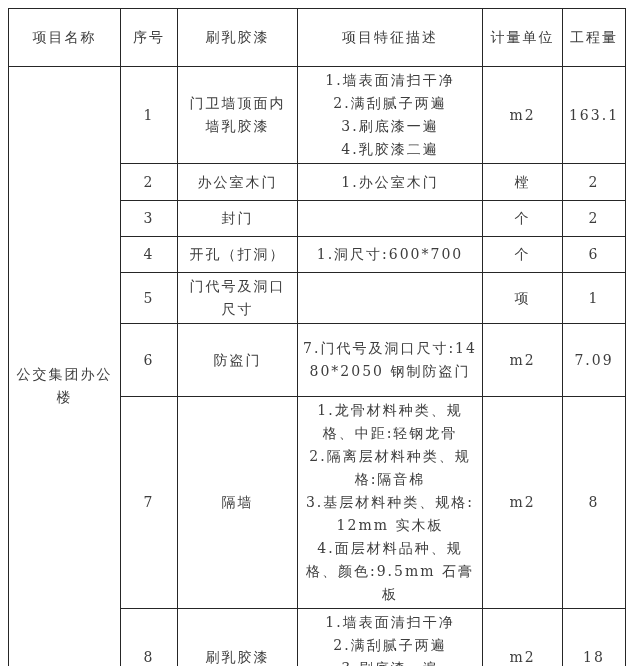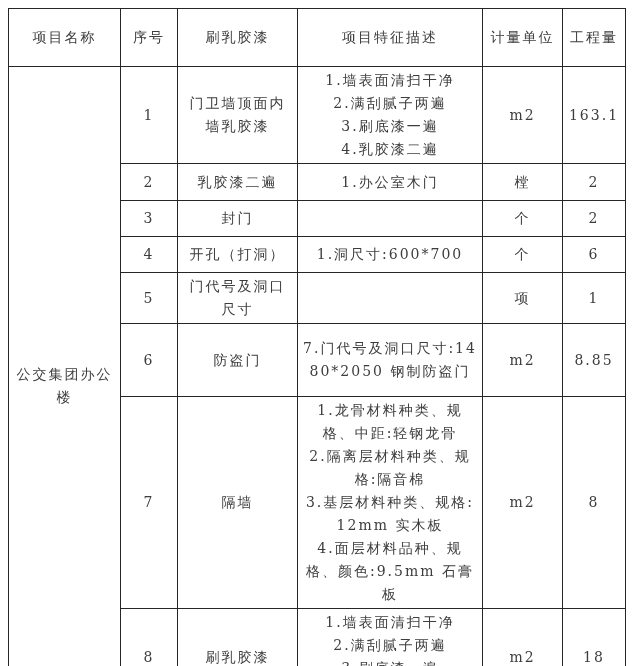--- a/index.html
+++ b/index.html
@@ -93,21 +93,21 @@
         <td class="feat">1.墙表面清扫干净
 2.满刮腻子两遍
 3.刷底漆一遍
 4.乳胶漆二遍</td>
         <td>m2</td>
         <td>163.1</td>
       </tr>
 
       <tr class="r1">
         <td>2</td>
-        <td>乳胶漆二遍</td>
+        <td>办公室木门</td>
         <td class="feat">1.办公室木门</td>
         <td>樘</td>
         <td>2</td>
       </tr>
 
       <tr class="r2">
         <td>3</td>
         <td>封门</td>
         <td class="feat"></td>
         <td>个</td>
@@ -128,21 +128,21 @@
         <td class="feat"></td>
         <td>项</td>
         <td>1</td>
       </tr>
 
       <tr class="r5">
         <td>6</td>
         <td>防盗门</td>
         <td class="feat">7.门代号及洞口尺寸:1480*2050 钢制防盗门</td>
         <td>m2</td>
-        <td>8.85</td>
+        <td>7.09</td>
       </tr>
 
       <tr class="r6">
         <td>7</td>
         <td>隔墙</td>
         <td class="feat">1.龙骨材料种类、规格、中距:轻钢龙骨
 2.隔离层材料种类、规格:隔音棉
 3.基层材料种类、规格:12mm 实木板
 4.面层材料品种、规格、颜色:9.5mm 石膏板</td>
         <td>m2</td>

